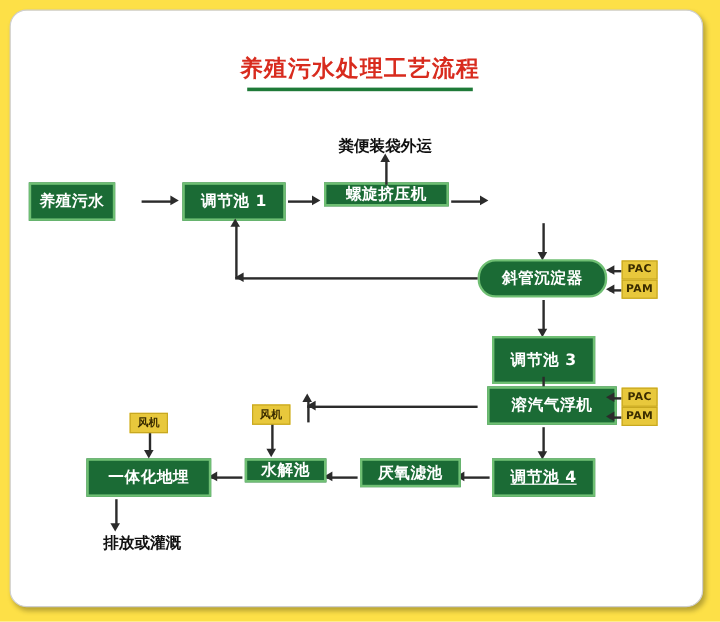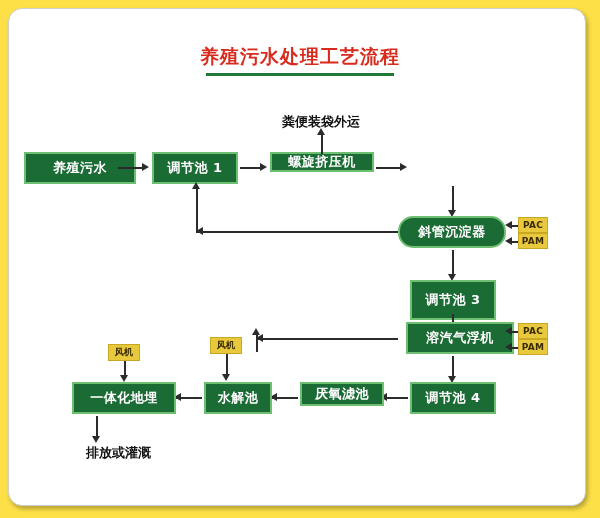--- a/index.html
+++ b/index.html
@@ -125,21 +125,21 @@
 </head>
 <body>
 
 <div id="canvas">
 
   <div class="frame"></div>
 
   <div class="title">养殖污水处理工艺流程</div>
   <div class="title-rule"></div>
 
-  <div class="node" style="left:24px;  top:152px; width:112px;  height:32px;">养殖污水</div>
+  <div class="node" style="left:24px;  top:152px; width:72px;  height:32px;">养殖污水</div>
 
   <div class="line h" style="left:118px; top:167px; width:26px;"></div>
   <div class="arrow right" style="left:142px; top:163px;"></div>
 
   <div class="node" style="left:152px; top:152px; width:86px;  height:32px;">调节池 1</div>
 
   <div class="line h" style="left:240px; top:167px; width:22px;"></div>
   <div class="arrow right" style="left:260px; top:163px;"></div>
 
   <div class="node" style="left:270px; top:152px; width:104px; height:20px;">螺旋挤压机</div>
@@ -189,31 +189,31 @@
   <div class="tag" style="left:518px; top:339px; width:30px; height:16px;">PAM</div>
 
   <div class="line h" style="left:256px; top:338px; width:142px;"></div>
   <div class="arrow left" style="left:256px; top:334px;"></div>
   <div class="line v" style="left:256px; top:332px; height:20px;"></div>
   <div class="arrow up" style="left:252px; top:328px;"></div>
 
   <div class="line v" style="left:452px; top:356px; height:22px;"></div>
   <div class="arrow down" style="left:448px; top:376px;"></div>
 
-  <div class="node" style="left:410px; top:382px; width:86px;  height:32px;">调节池 4</div>
+  <div class="node" style="left:410px; top:382px; width:86px;  height:32px;text-decoration:underline;">调节池 4</div>
 
   <div class="line h" style="left:382px; top:397px; width:26px;"></div>
   <div class="arrow left" style="left:380px; top:393px;"></div>
 
   <div class="node" style="left:300px; top:382px; width:84px;  height:24px;">厌氧滤池</div>
 
   <div class="line h" style="left:272px; top:397px; width:26px;"></div>
   <div class="arrow left" style="left:270px; top:393px;"></div>
 
-  <div class="node" style="left:204px; top:382px; width:68px;  height:32px;">水解池</div>
+  <div class="node" style="left:204px; top:382px; width:68px;  height:20px;">水解池</div>
 
   <div class="line h" style="left:176px; top:397px; width:26px;"></div>
   <div class="arrow left" style="left:174px; top:393px;"></div>
 
   <div class="node" style="left:72px;  top:382px; width:104px; height:32px;">一体化地埋</div>
 
   <div class="tag" style="left:210px; top:337px; width:32px; height:17px;">风机</div>
   <div class="line v" style="left:226px; top:354px; height:22px;"></div>
   <div class="arrow down" style="left:222px; top:374px;"></div>
 

